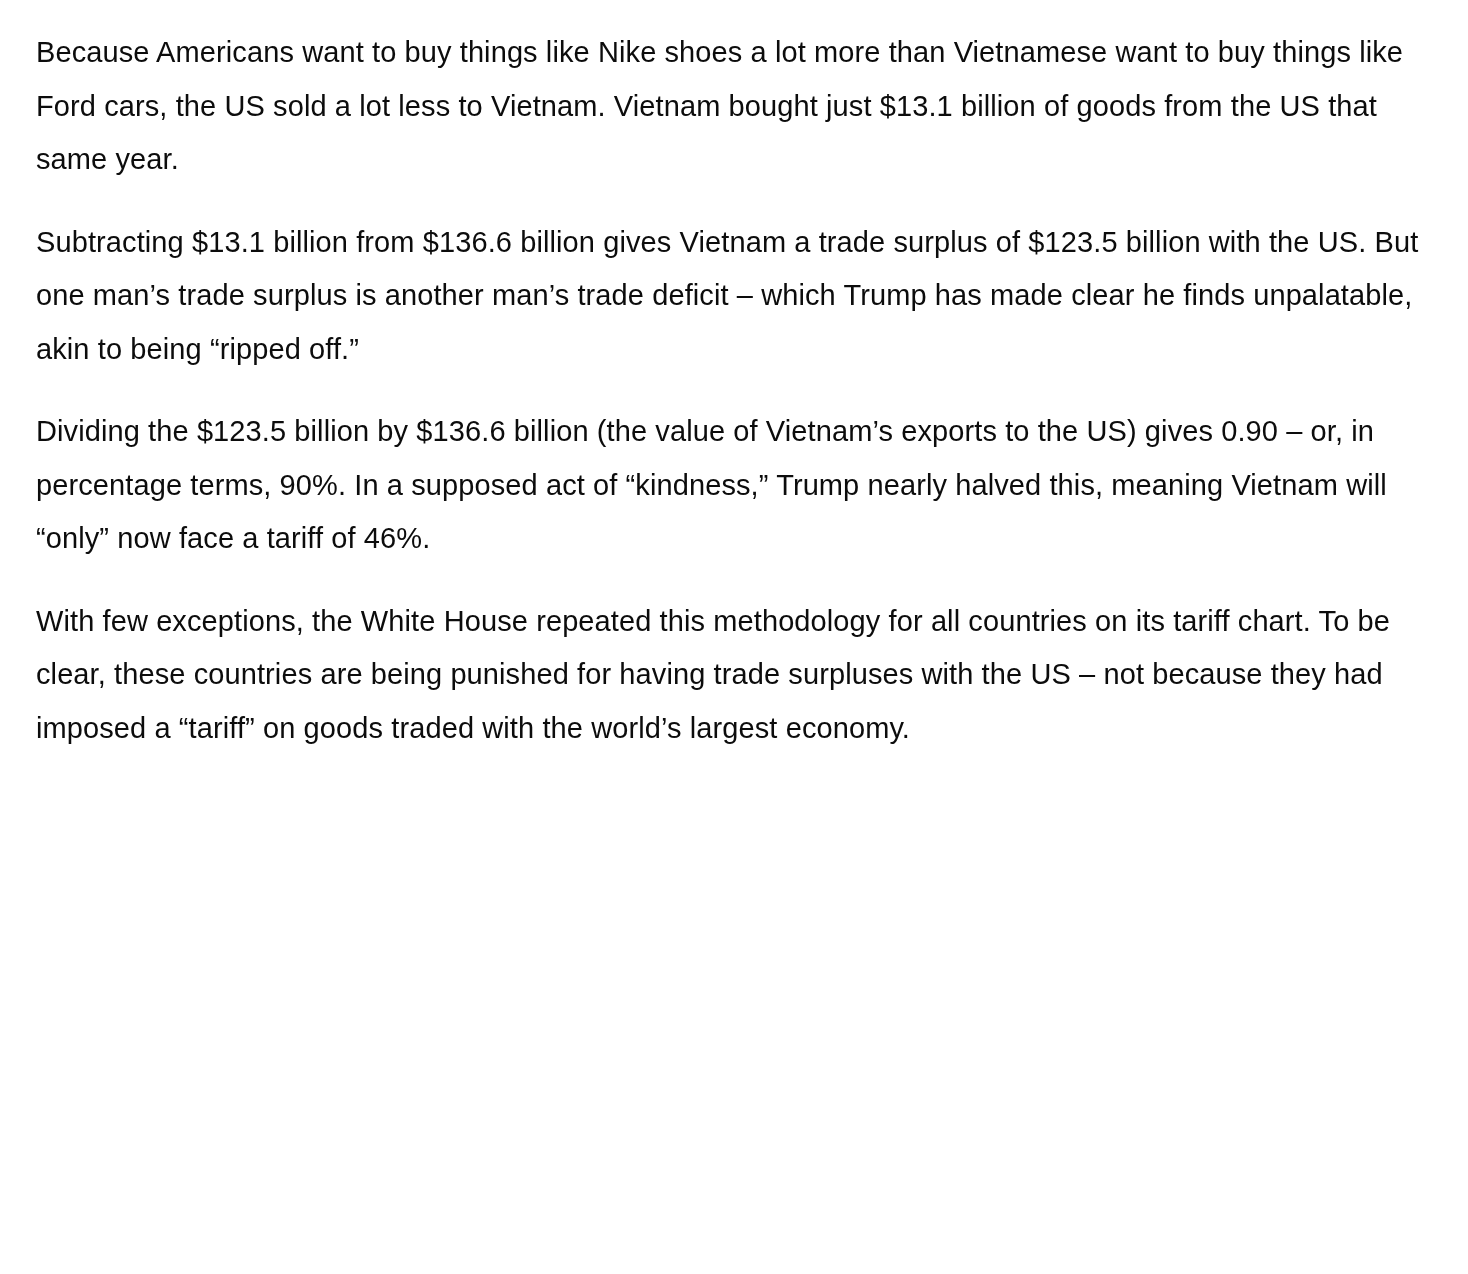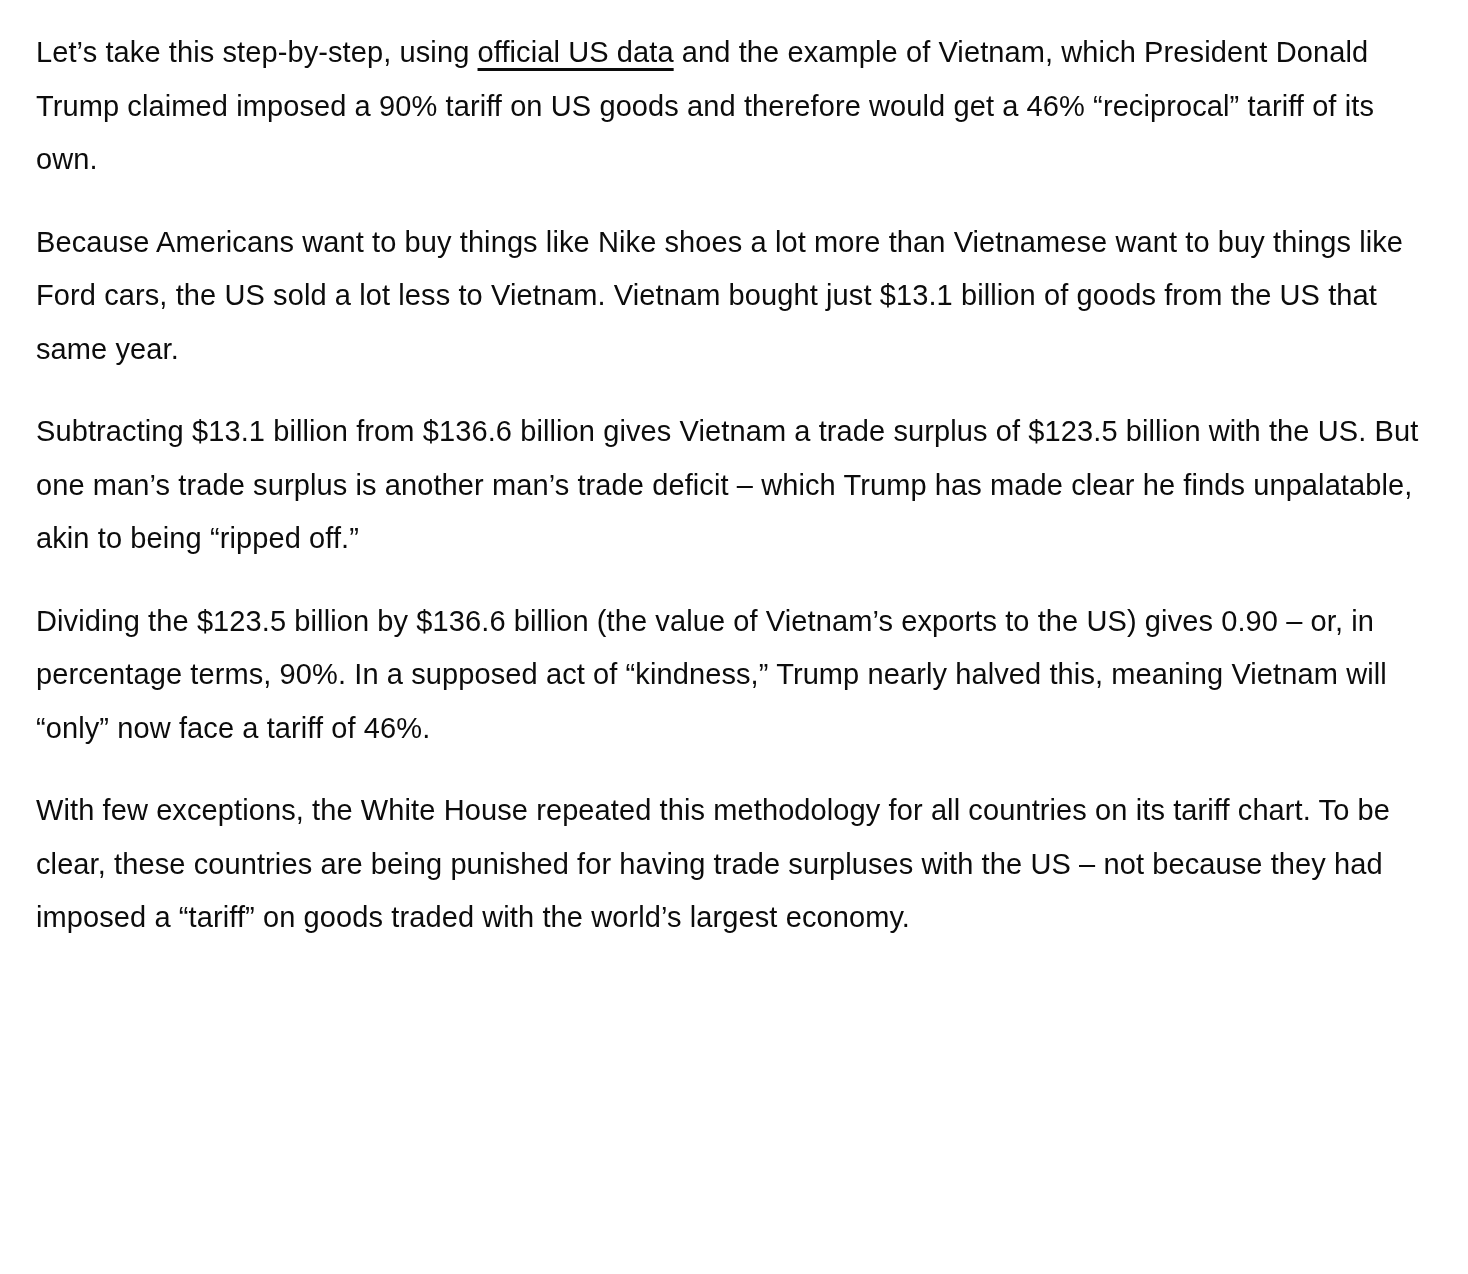--- a/index.html
+++ b/index.html
@@ -32,18 +32,17 @@
     text-decoration: underline;
     text-decoration-thickness: 2.5px;
     text-underline-offset: 6px;
     cursor: pointer;
   }
 </style>
 </head>
 <body>
 
 <article class="article-body">
-    <p><span>Let’s take this step-by-step, using </span><a class="inline-link">official US data</a><span> and the example of Vietnam, which President Donald Trump claimed imposed a 90% tariff on US goods and therefore would get a 46% “reciprocal” tariff of its own.</span></p>
     <p><span>Because Americans want to buy things like Nike shoes a lot more than Vietnamese want to buy things like Ford cars, the US sold a lot less to Vietnam. Vietnam bought just $13.1 billion of goods from the US that same year.</span></p>
     <p><span>Subtracting $13.1 billion from $136.6 billion gives Vietnam a trade surplus of $123.5 billion with the US. But one man’s trade surplus is another man’s trade deficit – which Trump has made clear he finds unpalatable, akin to being “ripped off.”</span></p>
     <p><span>Dividing the $123.5 billion by $136.6 billion (the value of Vietnam’s exports to the US) gives 0.90 – or, in percentage terms, 90%. In a supposed act of “kindness,” Trump nearly halved this, meaning Vietnam will “only” now face a tariff of 46%.</span></p>
     <p><span>With few exceptions, the White House repeated this methodology for all countries on its tariff chart. To be clear, these countries are being punished for having trade surpluses with the US – not because they had imposed a “tariff” on goods traded with the world’s largest economy.</span></p>
   </article>
 
 </body></html>

